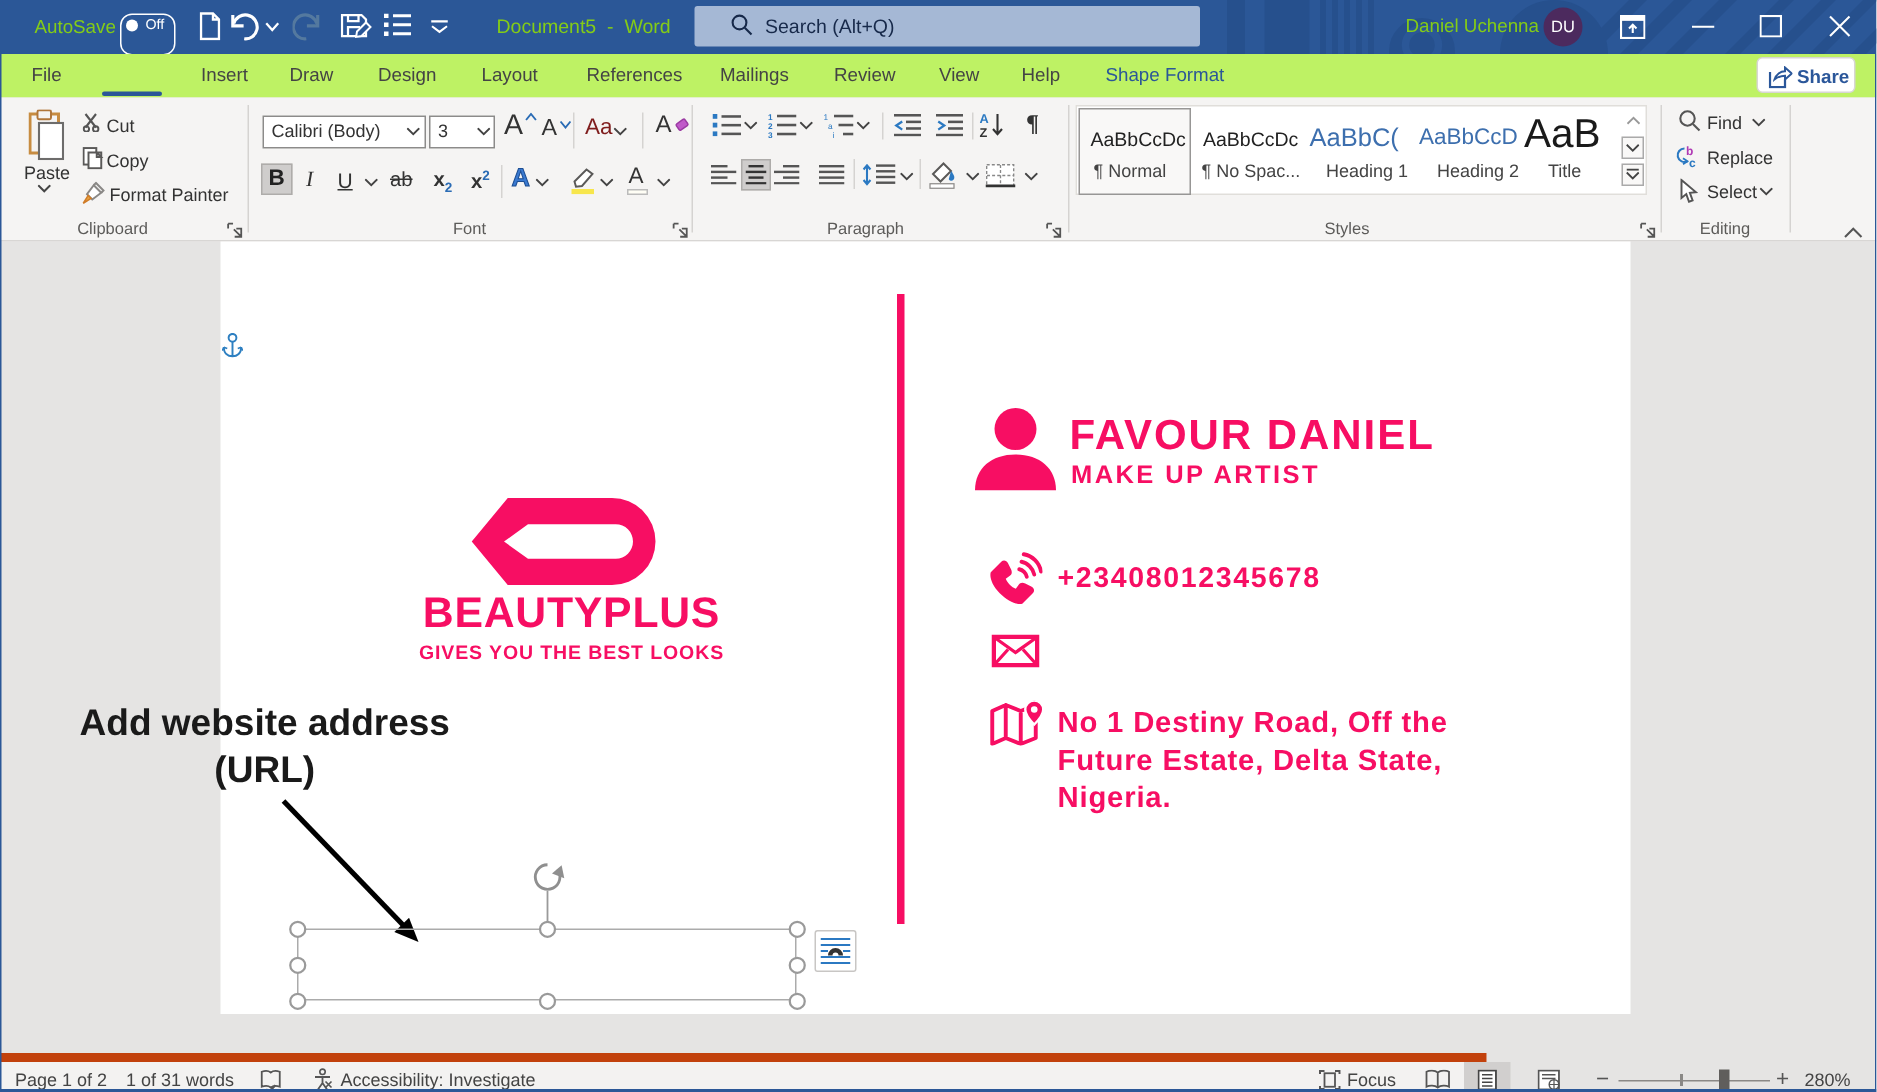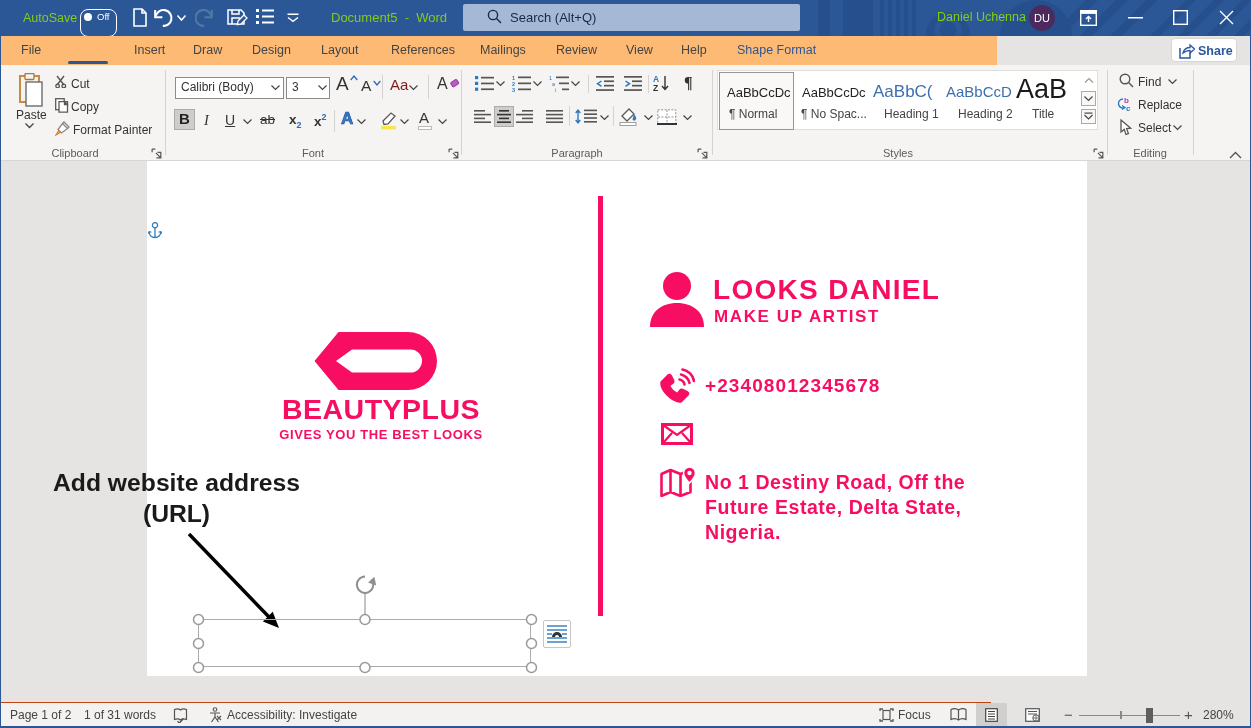--- a/index.html
+++ b/index.html
@@ -16,21 +16,21 @@
   #autosave-toggle .knob { position:absolute; left:3px; top:2.6px; width:8px; height:8px; border-radius:50%; background:#fff; }
   #autosave-toggle .off { position:absolute; left:16px; top:1px; color:#fff; font-size:9.5px; }
   #doctitle { position:absolute; left:331px; top:10px; width:200px; }
   #searchbox { position:absolute; left:463px; top:4px; width:337px; height:27px; background:#a5b8d5; border-radius:2px; }
   #searchbox .mag { position:absolute; left:24px; top:5px; }
   #searchbox .stext { position:absolute; left:47px; top:6px; color:#17294a; font-size:13px; }
   #username { position:absolute; left:937px; top:10px; }
   #avatar { position:absolute; left:1029px; top:5px; width:26px; height:26px; border-radius:50%; background:#4c2a5e; color:#fff; font-size:11px; text-align:center; line-height:26px; }
 
   
-  #tabrow { position:absolute; left:0; top:36px; width:997px; height:29px; background:#fdba74; }
+  #tabrow { position:absolute; left:0; top:36px; width:1251px; height:29px; background:#bef264; }
   .tab { position:absolute; top:7px; font-size:12.5px; color:#444; }
   .tab.active { color:#1a1a1a; font-weight:bold;margin-top:44px; }
   #home-underline { position:absolute; left:68px; top:25px; width:40px; height:3px; background:#2b5797; border-radius:2px; }
   #sharebtn { position:absolute; left:1171px; top:2px; width:66px; height:24px; border:1px solid #d8d6d4; border-radius:4px; background:#fff; color:#2b579a; font-size:13px; font-weight:bold; }
   #sharebtn span { position:absolute; left:26px; top:5px; font-size:12.5px; }
 
   
   #ribbon { position:absolute; left:0; top:65px; width:1251px; height:96px; background:#f5f4f3; border-bottom:1px solid #d8d6d4; }
   .vsep { position:absolute; top:5px; height:85px; width:1px; background:#d5d3d1; }
   .glabel { position:absolute; top:82px; font-size:11px; color:#5c5b59; width:120px; text-align:center; }
@@ -40,21 +40,21 @@
 
   
   #canvas { position:absolute; left:1px; top:161px; width:1249px; height:541px; background:#e5e4e3; }
   #page { position:absolute; left:146px; top:0px; width:940px; height:515px; background:#fff; }
   #pinkline { position:absolute; left:597px; top:35px; width:5px; height:420px; background:#f70e63; }
 
   
   .pink { color:#f70e63; }
 
   
-  #statusbar { position:absolute; left:0; top:702px; width:991px; height:26px; background:#f3f2f1; border-top:1px solid #c2410c; font-size:12px; color:#444; }
+  #statusbar { position:absolute; left:0; top:702px; width:991px; height:26px; background:#f3f2f1; border-top:6px solid #c2410c; font-size:12px; color:#444; }
   #statusbar .item { position:absolute; top:5px; }
   #winborder-b { position:absolute; left:0; top:726px; width:1251px; height:2px; background:#2b5797; }
   #winborder-l { position:absolute; left:0; top:36px; width:1px; height:692px; background:#2b5797; }
   #winborder-r { position:absolute; right:0; top:36px; width:1px; height:692px; background:#2b5797; }
 </style>
 </head>
 <body>
   <div id="titlebar">
     <svg class="deco" width="1251" height="36" viewBox="0 0 1251 36">
       <g fill="#26508d">
@@ -474,21 +474,21 @@
     <svg class="abs" style="left:313px;top:171px" width="124" height="58" viewBox="0 0 124 58">
       <path d="M24.5 0 H94 a29 29 0 0 1 0 58 H24.5 L0.5 29 Z M38 17.5 L22 29 L38 40.5 H96.5 a11.5 11.5 0 0 0 0 -23 Z" fill="#f70e63" fill-rule="evenodd"></path>
     </svg>
     <div class="abs pink" style="left:230px;top:232px;width:300px;text-align:center;font-size:28.5px;font-weight:bold;letter-spacing:0.5px">BEAUTYPLUS</div>
     <div class="abs pink" style="left:230px;top:265.5px;width:300px;text-align:center;font-size:13px;font-weight:bold;letter-spacing:0.6px">GIVES YOU THE BEST LOOKS</div>
 
     <svg class="abs" style="left:649px;top:110px" width="54" height="56" viewBox="0 0 54 56">
       <circle cx="27" cy="15" r="14" fill="#f70e63"></circle>
       <path d="M0 56 c0-15 11-24 27-24 s27 9 27 24 z" fill="#f70e63"></path>
     </svg>
-    <div class="abs pink" style="left:712px;top:112.5px;font-size:28px;font-weight:bold;letter-spacing:1.3px">LOOKS DANIEL</div>
+    <div class="abs pink" style="left:712px;top:112.5px;font-size:28px;font-weight:bold;letter-spacing:1.3px">FAVOUR DANIEL</div>
     <div class="abs pink" style="left:713px;top:146px;font-size:17px;font-weight:bold;letter-spacing:1.6px">MAKE UP ARTIST</div>
 
     <svg class="abs" style="left:658px;top:207px" width="36" height="36" viewBox="0 0 36 36">
       <path d="M1.5 13.5 L8.5 6.5 C10 5 12 5.5 13 7.5 L15 11.5 C16 13.5 15.5 15 14 16 L11.5 17.8 C12.5 20.5 15.5 23.5 18.2 24.5 L20 22 C21 20.5 22.5 20 24.5 21 L28.5 23 C30.5 24 31 26 29.5 27.5 L22.5 34.5 C19 35.5 12.5 32.5 7.5 27.5 C2.5 22.5 0.5 17 1.5 13.5 Z" fill="#f70e63"></path>
       <path d="M20.5 11.5 c2.3 0.4 4.6 2.7 5 5" fill="none" stroke="#f70e63" stroke-width="2.6" stroke-linecap="round"></path>
       <path d="M22 6.5 c4 0.7 7.8 4.5 8.5 8.5" fill="none" stroke="#f70e63" stroke-width="2.6" stroke-linecap="round"></path>
       <path d="M23.5 1.5 c5.8 1 10.5 5.7 11.5 11.5" fill="none" stroke="#f70e63" stroke-width="2.6" stroke-linecap="round"></path>
     </svg>
     <div class="abs pink" style="left:704px;top:214px;font-size:19px;font-weight:bold;letter-spacing:1.1px">+23408012345678</div>
 

